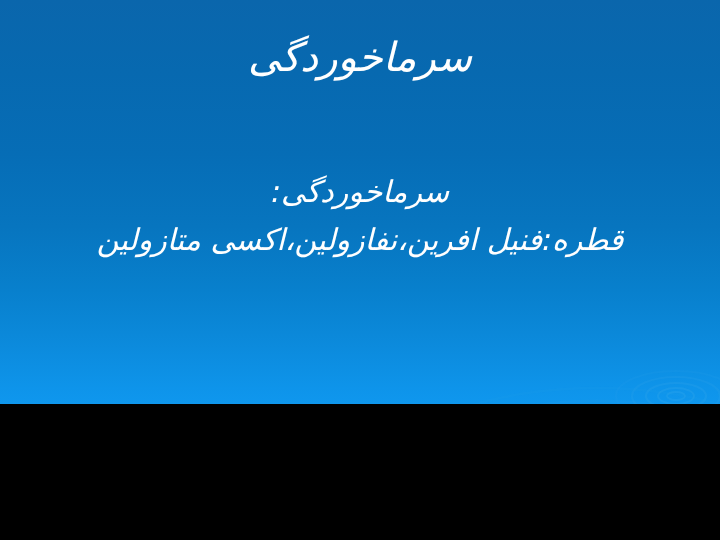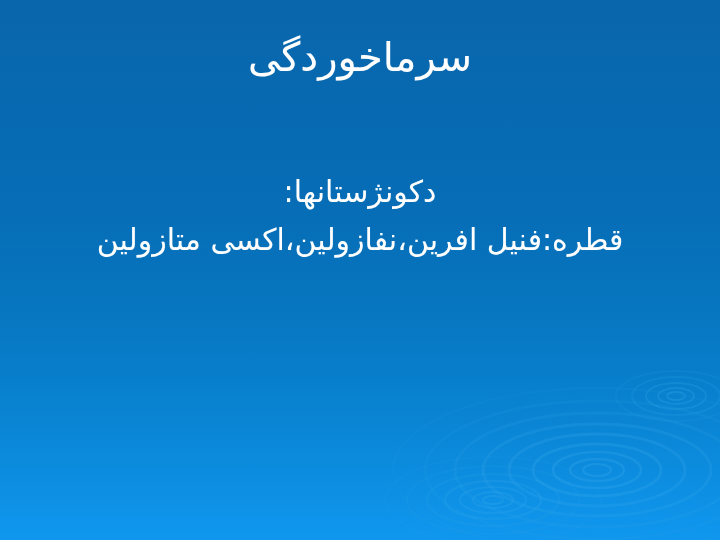--- a/index.html
+++ b/index.html
@@ -8,31 +8,32 @@
     padding: 0;
     background: #000;
   }
   body {
     font-family: "DejaVu Sans", sans-serif;
   }
 
   .slide {
     position: relative;
     width: 720px;
-    height: 540px;
+    height: 404px;
     overflow: hidden;
     background: linear-gradient(180deg,
         #0a66ac 0%,
         #0769b0 18%,
         #066db6 38%,
         #0775bf 56%,
         #0880cd 72%,
         #0c8bdd 86%,
         #0e94ea 96%,
         #0f97ee 100%);
+    font-style: italic;
   }
 
   
   .ripples {
     position: absolute;
     inset: 0;
     pointer-events: none;
   }
   .ripples svg {
     display: block;
@@ -130,17 +131,17 @@
       </g>
     </svg>
   </div>
 
   <div class="title-box">
     <div class="title">سرماخوردگی</div>
   </div>
 
   <div class="body-box">
     <div class="body-line spacer"></div>
-    <div class="body-line l2">دکونژستانها:</div>
+    <div class="body-line l2">سرماخوردگی:</div>
     <div class="body-line">قطره:فنیل افرین،نفازولین،اکسی متازولین</div>
   </div>
 
 </div>
 
 </body></html>

